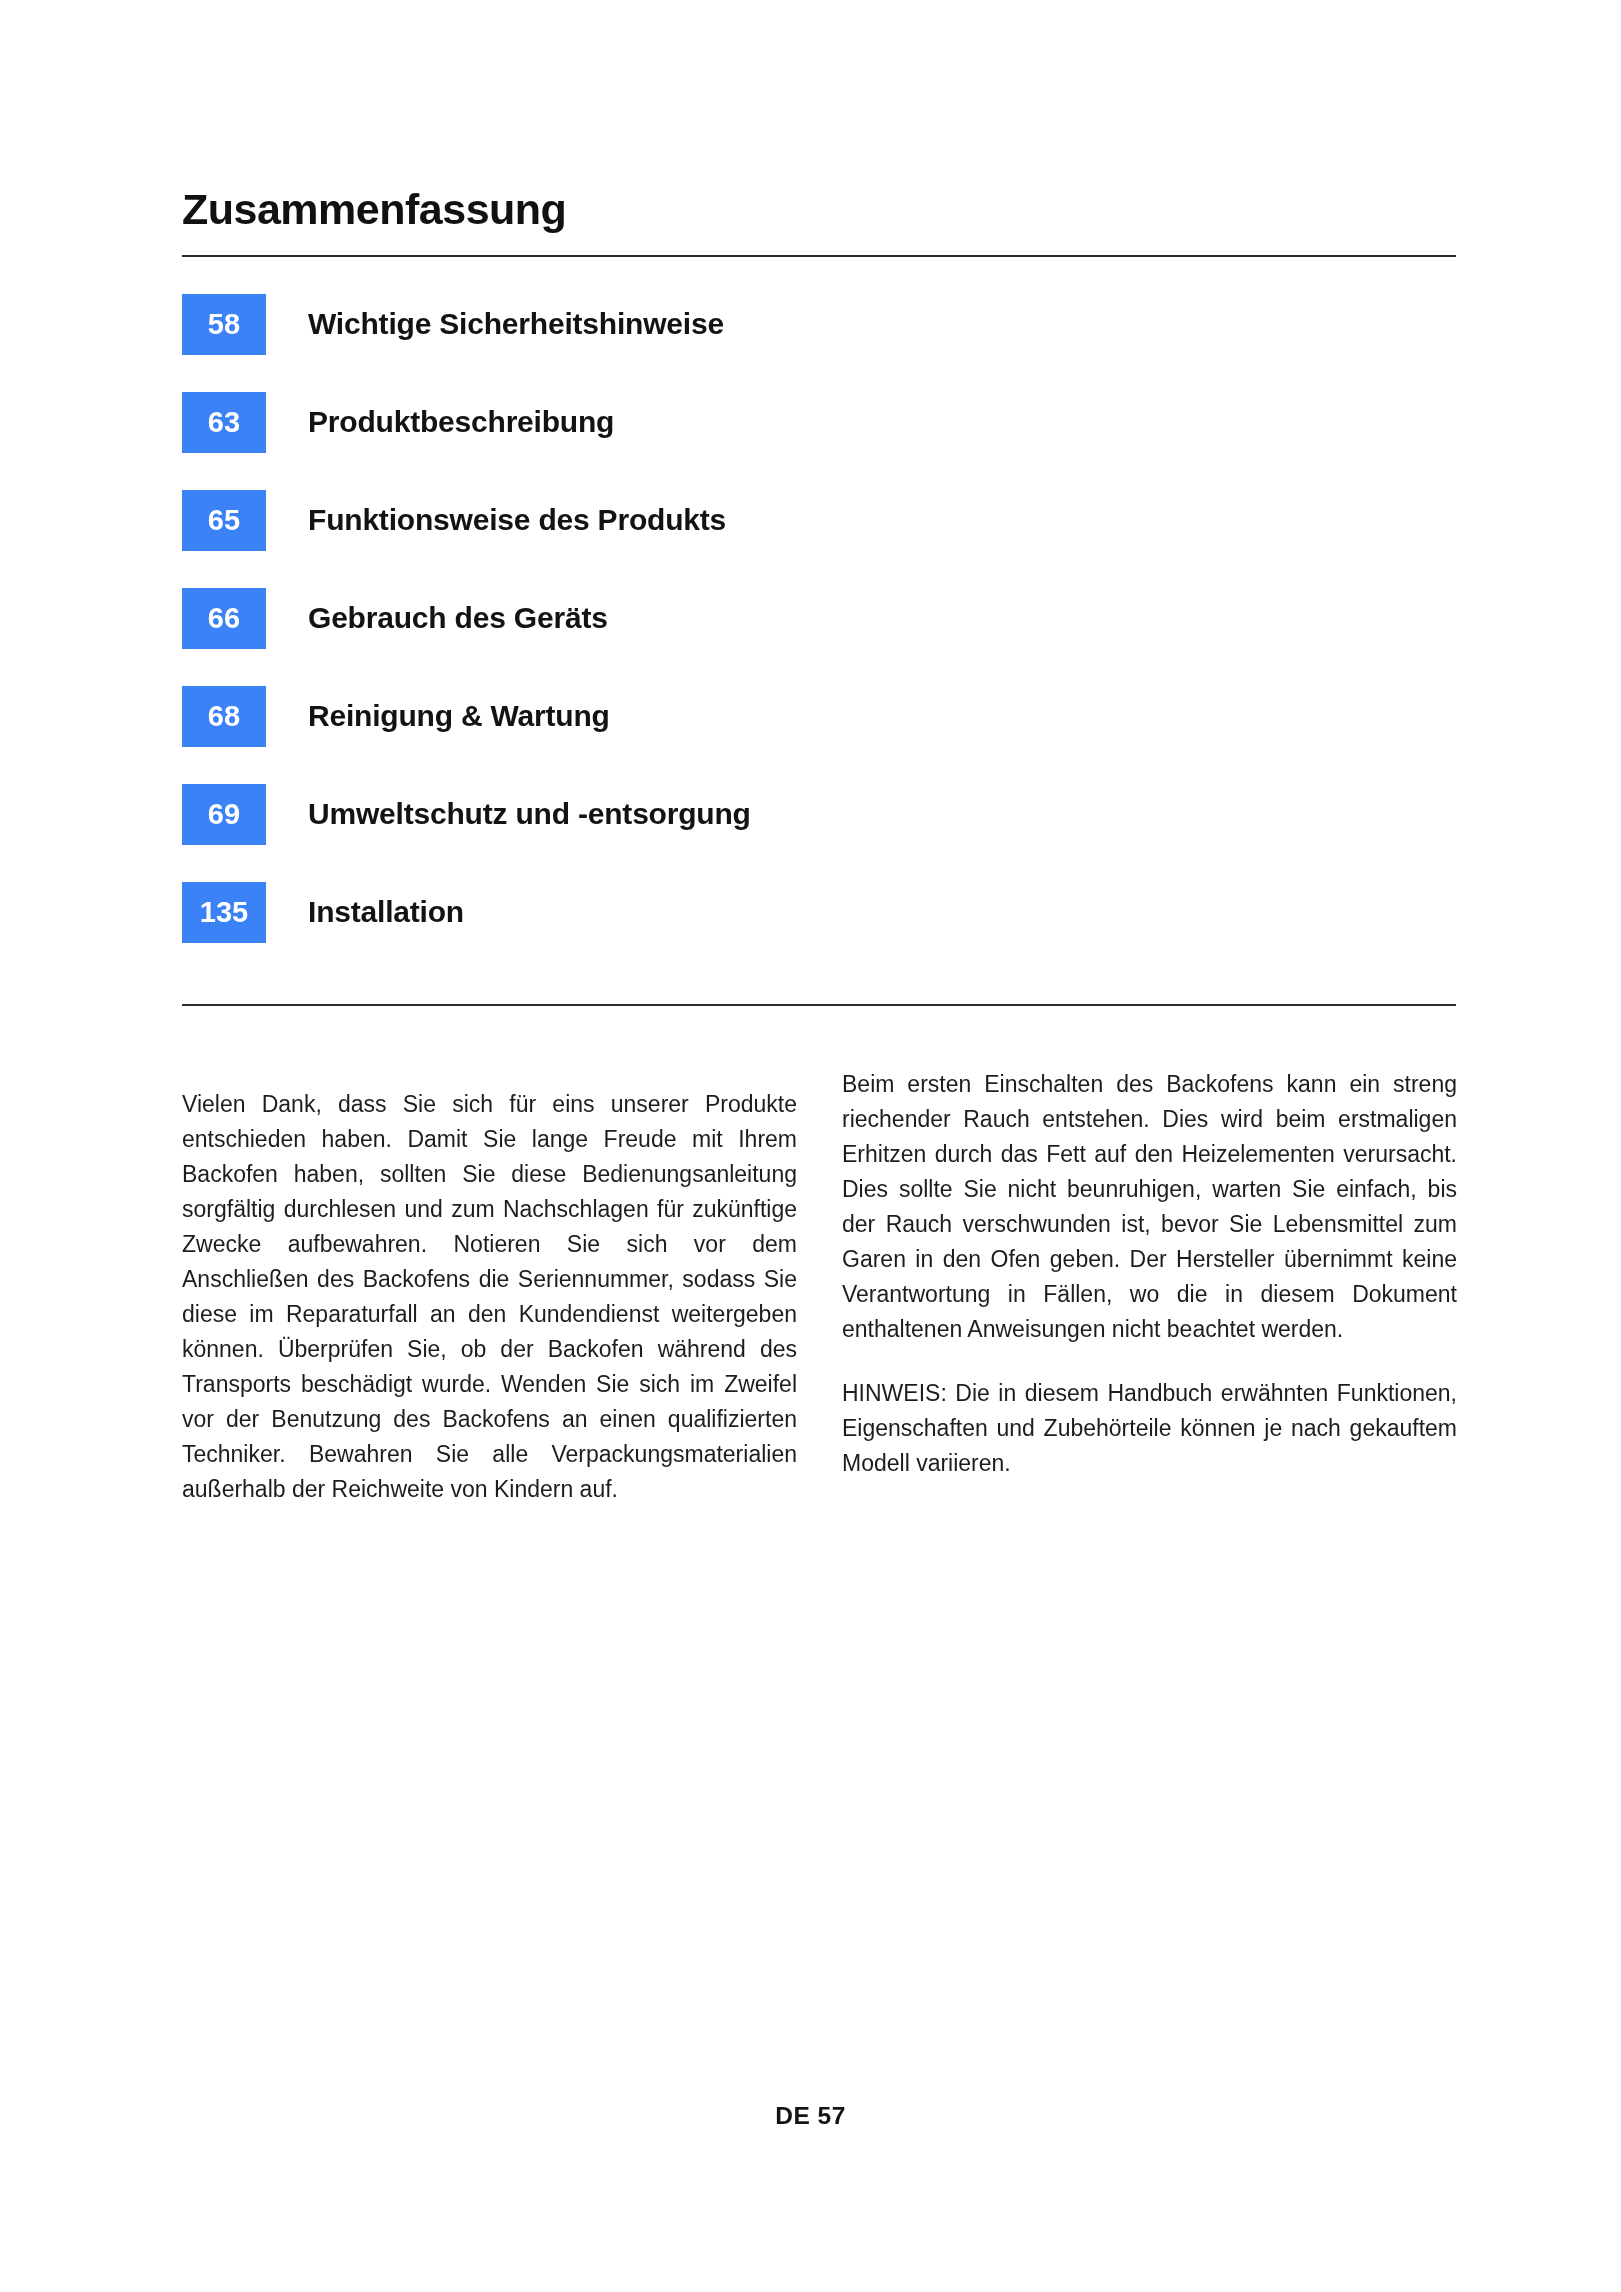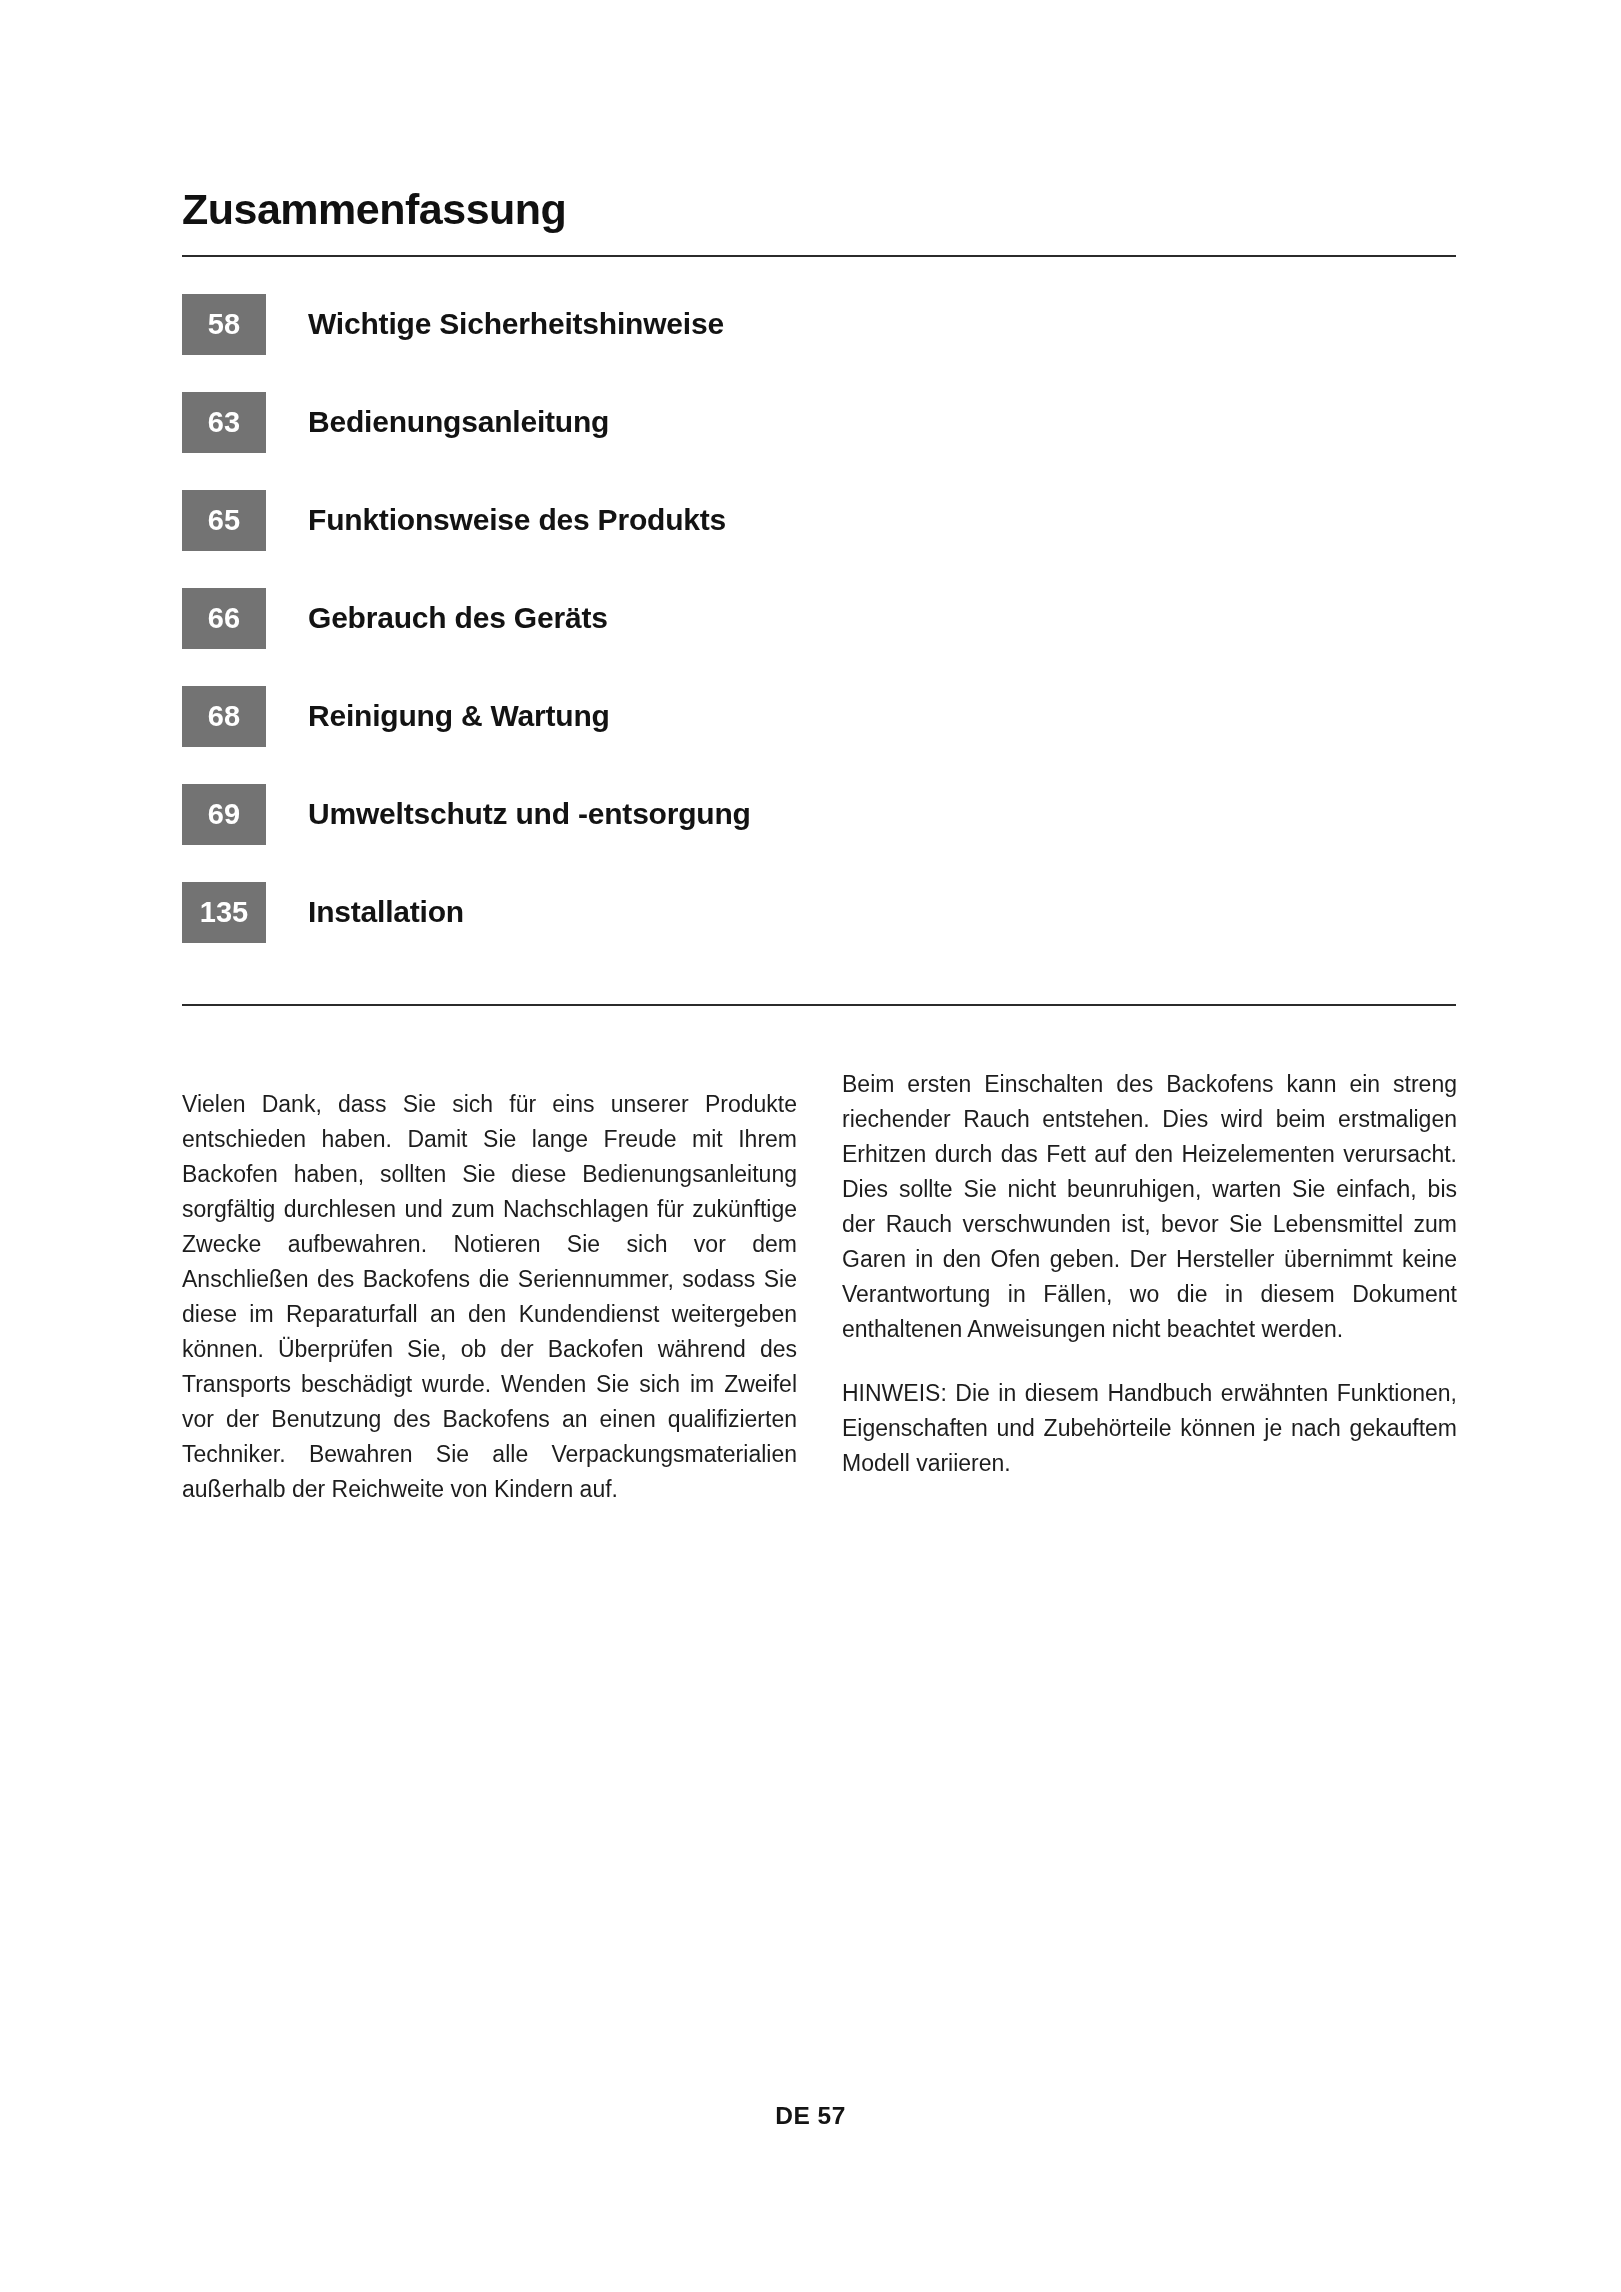--- a/index.html
+++ b/index.html
@@ -51,21 +51,21 @@
     margin-top: 37px;
     margin-bottom: 0;
   }
   .toc-row {
     display: flex;
     align-items: center;
     height: 61px;
     margin-bottom: 37px;
   }
   .toc-num {
-    background: #737373;
+    background: #3b82f6;
     color: #ffffff;
     font-size: 29px;
     font-weight: bold;
     width: 84px;
     height: 61px;
     display: flex;
     align-items: center;
     justify-content: center;
     box-sizing: border-box;
     letter-spacing: 0px;
@@ -130,21 +130,21 @@
 
     <div class="toc">
 
       <div class="toc-row">
         <span class="toc-num">58</span>
         <span class="toc-label">Wichtige Sicherheitshinweise</span>
       </div>
 
       <div class="toc-row">
         <span class="toc-num">63</span>
-        <span class="toc-label">Bedienungsanleitung</span>
+        <span class="toc-label">Produktbeschreibung</span>
       </div>
 
       <div class="toc-row">
         <span class="toc-num">65</span>
         <span class="toc-label">Funktionsweise des Produkts</span>
       </div>
 
       <div class="toc-row">
         <span class="toc-num">66</span>
         <span class="toc-label">Gebrauch des Geräts</span>

